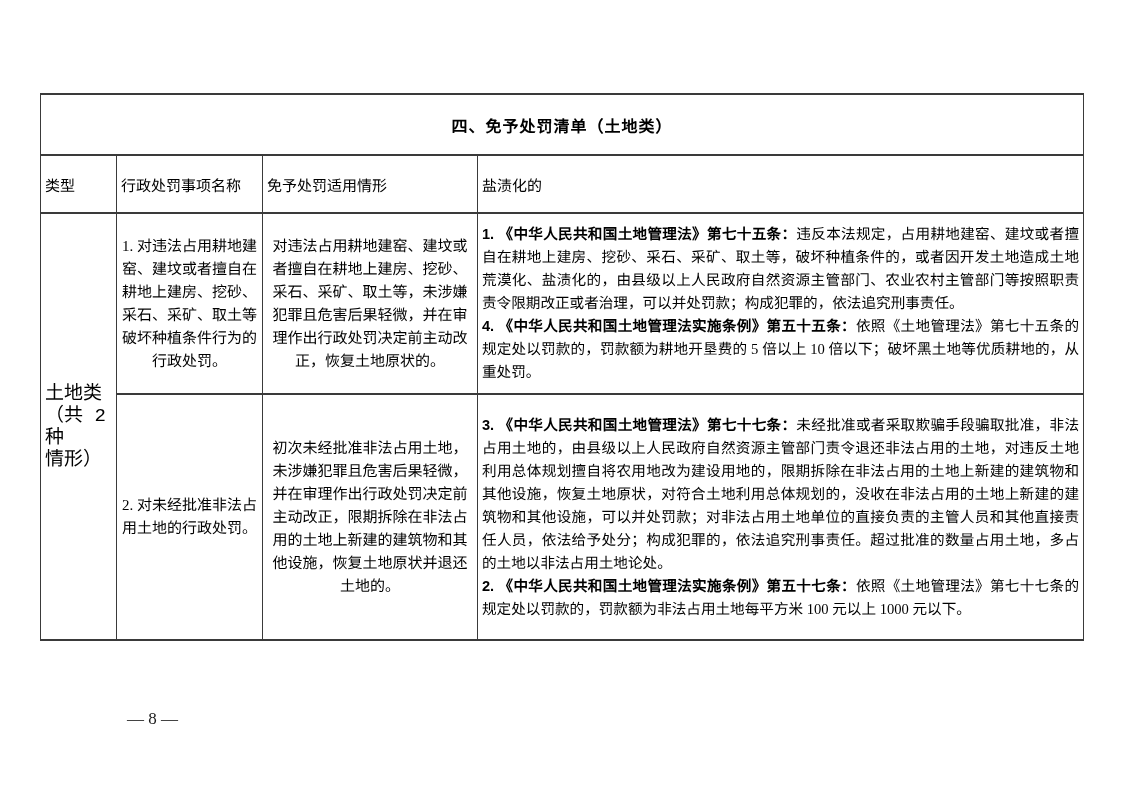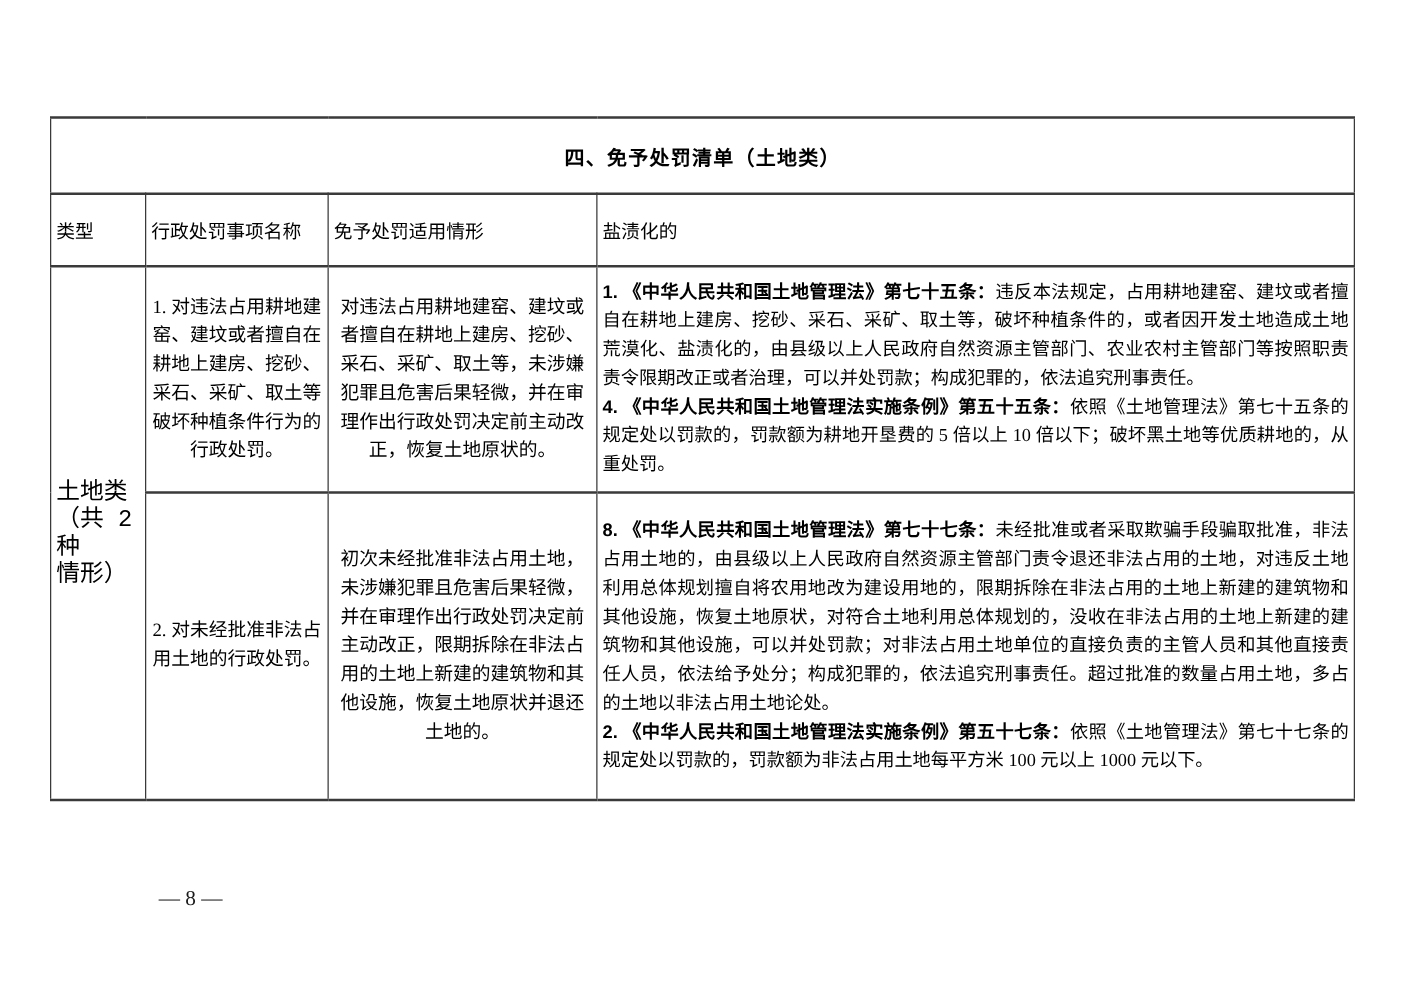--- a/index.html
+++ b/index.html
@@ -114,21 +114,21 @@
         <td class="situation-cell">对违法占用耕地建窑、建坟或者擅自在耕地上建房、挖砂、采石、采矿、取土等，未涉嫌犯罪且危害后果轻微，并在审理作出行政处罚决定前主动改正，恢复土地原状的。</td>
         <td class="basis-cell">
           <p class="law"><b>1. 《中华人民共和国土地管理法》第七十五条：</b><span>违反本法规定，占用耕地建窑、建坟或者擅自在耕地上建房、挖砂、采石、采矿、取土等，破坏种植条件的，或者因开发土地造成土地荒漠化、盐渍化的，由县级以上人民政府自然资源主管部门、农业农村主管部门等按照职责责令限期改正或者治理，可以并处罚款；构成犯罪的，依法追究刑事责任。</span></p>
           <p class="law"><b>4. 《中华人民共和国土地管理法实施条例》第五十五条：</b><span>依照《土地管理法》第七十五条的规定处以罚款的，罚款额为耕地开垦费的 5 倍以上 10 倍以下；破坏黑土地等优质耕地的，从重处罚。</span></p>
         </td>
       </tr>
       <tr class="row-2">
         <td class="item-cell">2. 对未经批准非法占用土地的行政处罚。</td>
         <td class="situation-cell">初次未经批准非法占用土地，未涉嫌犯罪且危害后果轻微，并在审理作出行政处罚决定前主动改正，限期拆除在非法占用的土地上新建的建筑物和其他设施，恢复土地原状并退还土地的。</td>
         <td class="basis-cell">
-          <p class="law"><b>8. 《中华人民共和国土地管理法》第七十七条：</b><span>未经批准或者采取欺骗手段骗取批准，非法占用土地的，由县级以上人民政府自然资源主管部门责令退还非法占用的土地，对违反土地利用总体规划擅自将农用地改为建设用地的，限期拆除在非法占用的土地上新建的建筑物和其他设施，恢复土地原状，对符合土地利用总体规划的，没收在非法占用的土地上新建的建筑物和其他设施，可以并处罚款；对非法占用土地单位的直接负责的主管人员和其他直接责任人员，依法给予处分；构成犯罪的，依法追究刑事责任。超过批准的数量占用土地，多占的土地以非法占用土地论处。</span></p>
+          <p class="law"><b>3. 《中华人民共和国土地管理法》第七十七条：</b><span>未经批准或者采取欺骗手段骗取批准，非法占用土地的，由县级以上人民政府自然资源主管部门责令退还非法占用的土地，对违反土地利用总体规划擅自将农用地改为建设用地的，限期拆除在非法占用的土地上新建的建筑物和其他设施，恢复土地原状，对符合土地利用总体规划的，没收在非法占用的土地上新建的建筑物和其他设施，可以并处罚款；对非法占用土地单位的直接负责的主管人员和其他直接责任人员，依法给予处分；构成犯罪的，依法追究刑事责任。超过批准的数量占用土地，多占的土地以非法占用土地论处。</span></p>
           <p class="law"><b>2. 《中华人民共和国土地管理法实施条例》第五十七条：</b><span>依照《土地管理法》第七十七条的规定处以罚款的，罚款额为非法占用土地每平方米 100 元以上 1000 元以下。</span></p>
         </td>
       </tr>
     </tbody>
   </table>
 
   <div class="page-number">— 8 —</div>
 
 </div>
 

